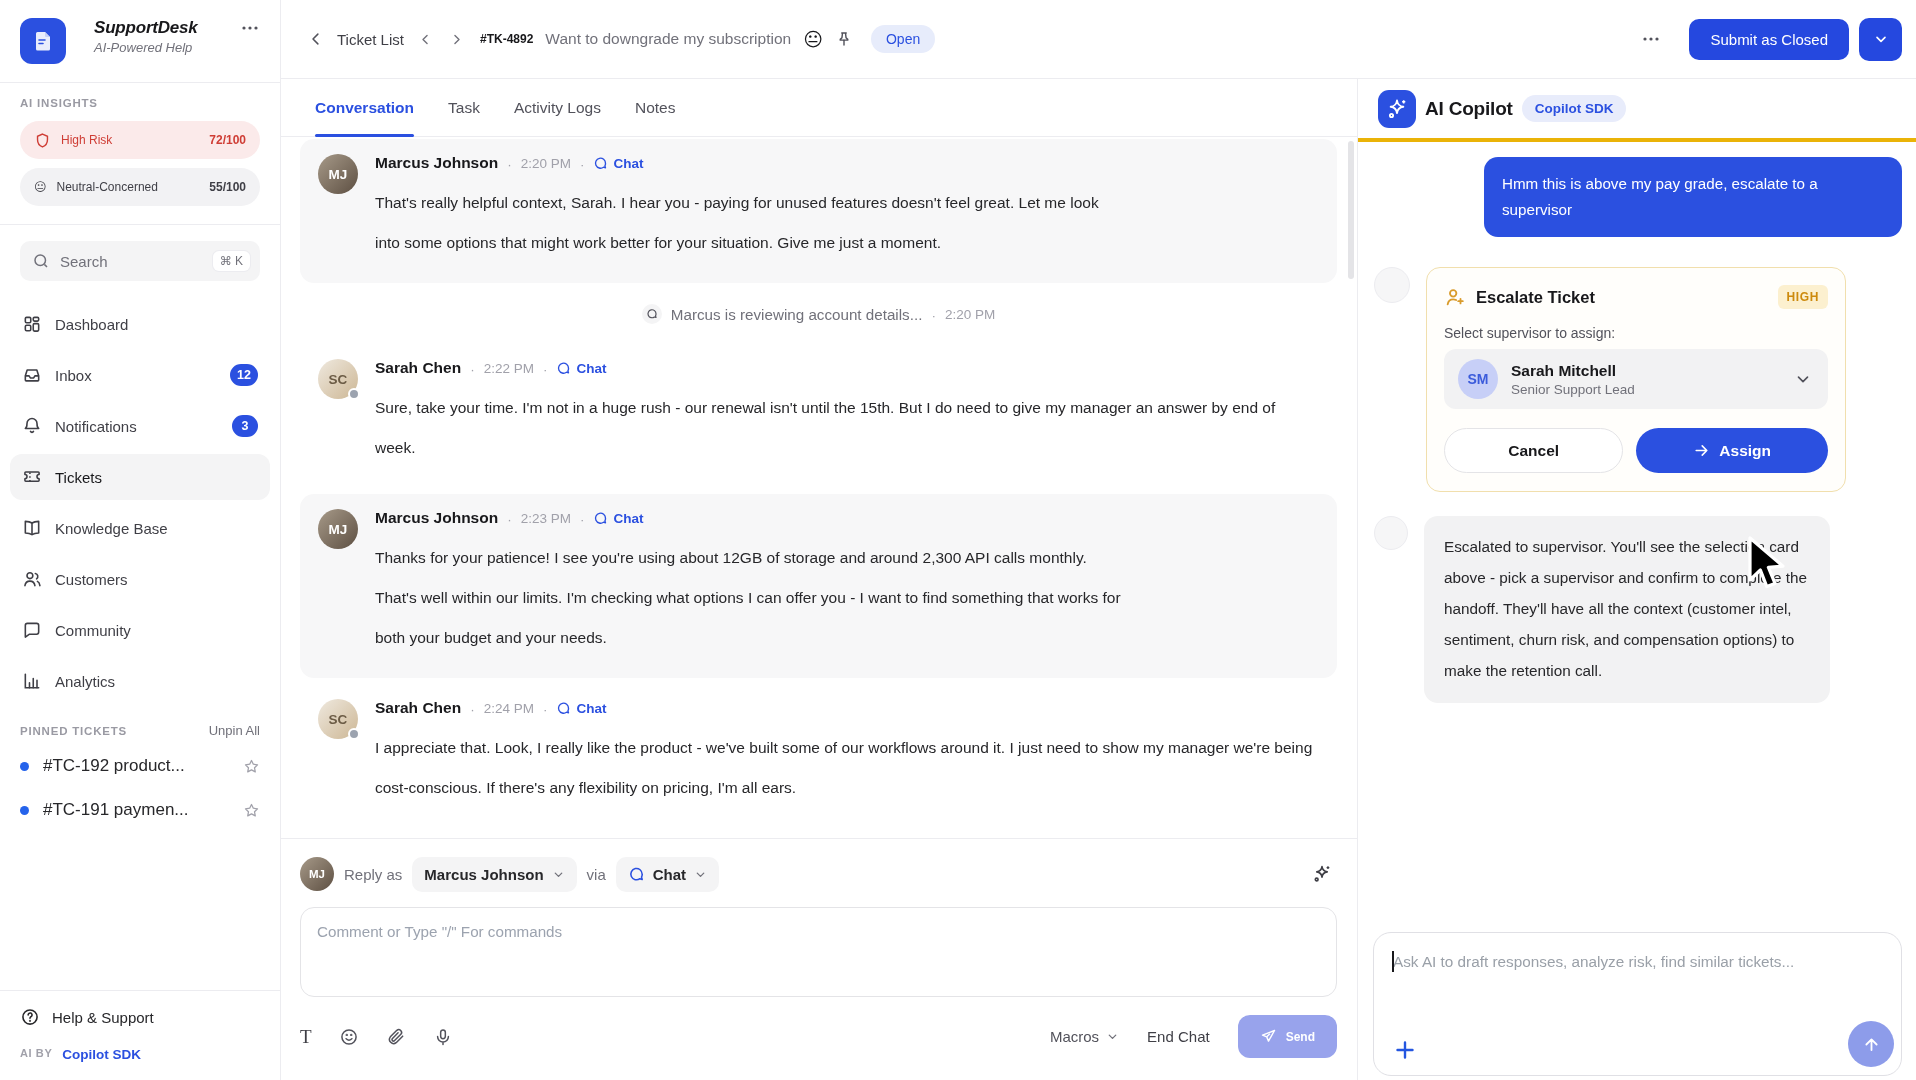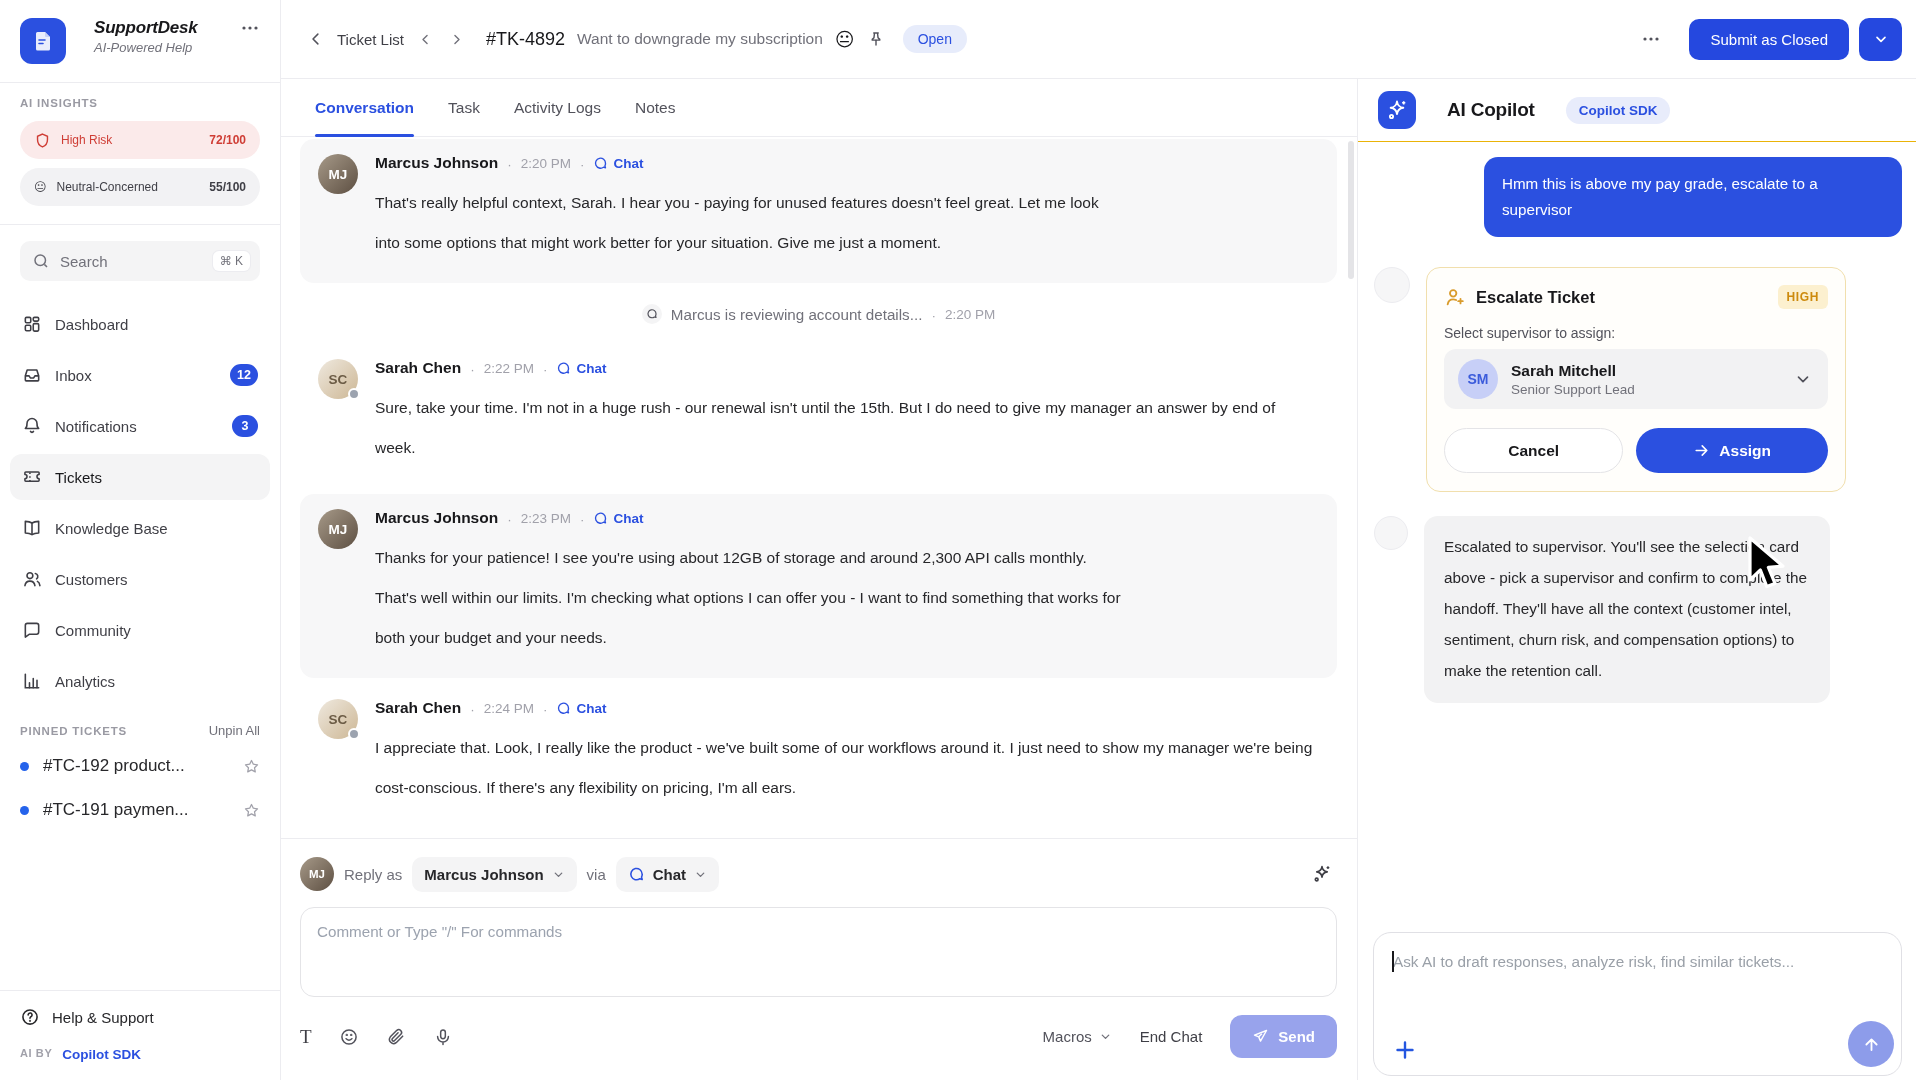--- a/index.html
+++ b/index.html
@@ -49,21 +49,21 @@
   .aiby { font-size:11px; letter-spacing:.6px; color:#a1a1aa; font-weight:600; }
   .aiby-brand { font-size:13.5px; color:#2b50e0; font-weight:700; cursor:pointer; }
 
   
   .content { flex:1; display:flex; flex-direction:column; min-width:0; }
   .topbar { height:79px; flex:none; border-bottom:1px solid #ececf0; display:flex; align-items:center; padding:0 14px 0 26px; }
   .tb-left { display:flex; align-items:center; gap:12px; min-width:0; }
   .tb-back { color:#52525b; cursor:pointer; display:flex; }
   .tb-listname { font-size:15px; color:#3f3f46; cursor:pointer; }
   .tb-chev { color:#71717a; cursor:pointer; display:flex; margin:0 2px; }
-  .tb-id { font-size:18px; font-weight:400; margin-left:8px; }
+  .tb-id { font-size:12px; font-weight:700; margin-left:2px; }
   .tb-title { font-size:15.5px; color:#71717a; }
   .tb-emoji { font-size:19px; }
   .tb-pin { color:#52525b; cursor:pointer; display:flex; }
   .status-open { background:#e7ecfb; color:#2b50e0; font-size:14px; font-weight:500; border-radius:999px; padding:6px 15px; margin-left:6px; cursor:pointer; }
   .tb-right { margin-left:auto; display:flex; align-items:center; gap:10px; }
   .tb-menu { color:#52525b; padding:6px 10px; cursor:pointer; margin-right:8px; }
   .btn-primary { background:#2548df; color:#fff; border:none; font-size:15px; font-weight:500; border-radius:10px; padding:12px 21px; cursor:pointer; font-family:inherit; }
   .btn-primary-sq { background:#2548df; color:#fff; border:none; border-radius:10px; width:43px; height:43px; display:flex; align-items:center; justify-content:center; cursor:pointer; }
 
   .body-cols { flex:1; display:flex; min-height:0; }
@@ -104,25 +104,25 @@
   .caret { color:#71717a; display:flex; }
   .sparkle-btn { margin-left:auto; color:#3f3f46; cursor:pointer; padding:4px; }
   .compose-box { margin-top:10px; width:100%; height:90px; border:1px solid #e4e4e7; border-radius:14px; padding:15px 16px; font-size:15.2px; font-family:inherit; color:#27272a; resize:none; outline:none; }
   .compose-box::placeholder { color:#9ca3af; }
   .tools-row { margin-top:15px; display:flex; align-items:center; }
   .tool { color:#52525b; margin-right:27px; cursor:pointer; }
   .tool-t { font-family:"Liberation Serif","DejaVu Serif",serif; font-size:19px; color:#3f3f46; }
   .tools-right { margin-left:auto; display:flex; align-items:center; gap:28px; }
   .macros { display:flex; align-items:center; gap:7px; font-size:15px; color:#52525b; cursor:pointer; }
   .endchat { font-size:15px; color:#3f3f46; font-weight:500; cursor:pointer; }
-  .btn-send { background:#98a3ec; border:none; color:#fff; font-size:15px; font-weight:600; border-radius:12px; padding:13px 22px; display:flex; align-items:center; gap:9px; cursor:pointer; font-family:inherit; }
+  .btn-send { background:#98a3ec; border:none; color:#fff; font-size:12px; font-weight:600; border-radius:12px; padding:13px 22px; display:flex; align-items:center; gap:9px; cursor:pointer; font-family:inherit; }
 
   
   .copilot { flex:1; border-left:1px solid #ececf0; display:flex; flex-direction:column; min-width:0; }
-  .cp-head { height:63px; flex:none; border-bottom:1px solid #eab308; display:flex; align-items:center; gap:31px; padding:0 20px; }
+  .cp-head { height:63px; flex:none; border-bottom:4px solid #eab308; display:flex; align-items:center; gap:9px; padding:0 20px; }
   .cp-logo { width:38px; height:38px; border-radius:11px; background:#2b50e0; display:flex; align-items:center; justify-content:center; flex:none; }
   .cp-title { font-size:19px; font-weight:700; letter-spacing:-.2px; }
   .cp-badge { background:#e8ecfb; color:#2b50e0; font-size:13.5px; font-weight:600; border-radius:999px; padding:6px 13px; }
   .cp-chat { flex:1; min-height:0; overflow:hidden; padding:15px 14px 0 16px; }
   .bubble-user-row { display:flex; justify-content:flex-end; }
   .bubble-user { background:#2b50e0; color:#fff; border-radius:14px; padding:14px 18px; font-size:15.2px; line-height:26px; max-width:418px; }
   .cp-row { display:flex; gap:16px; margin-top:30px; }
   .cp-avatar { width:36px; height:36px; border-radius:50%; background:#f6f6f7; border:1px solid #ececf0; flex:none; }
   .cp-avatar.sm { width:34px; height:34px; }
   .esc-card { flex:1; margin-right:56px; border:1.5px solid #f1dfad; border-radius:14px; padding:17px 17px 18px; background:#fffefb; }

